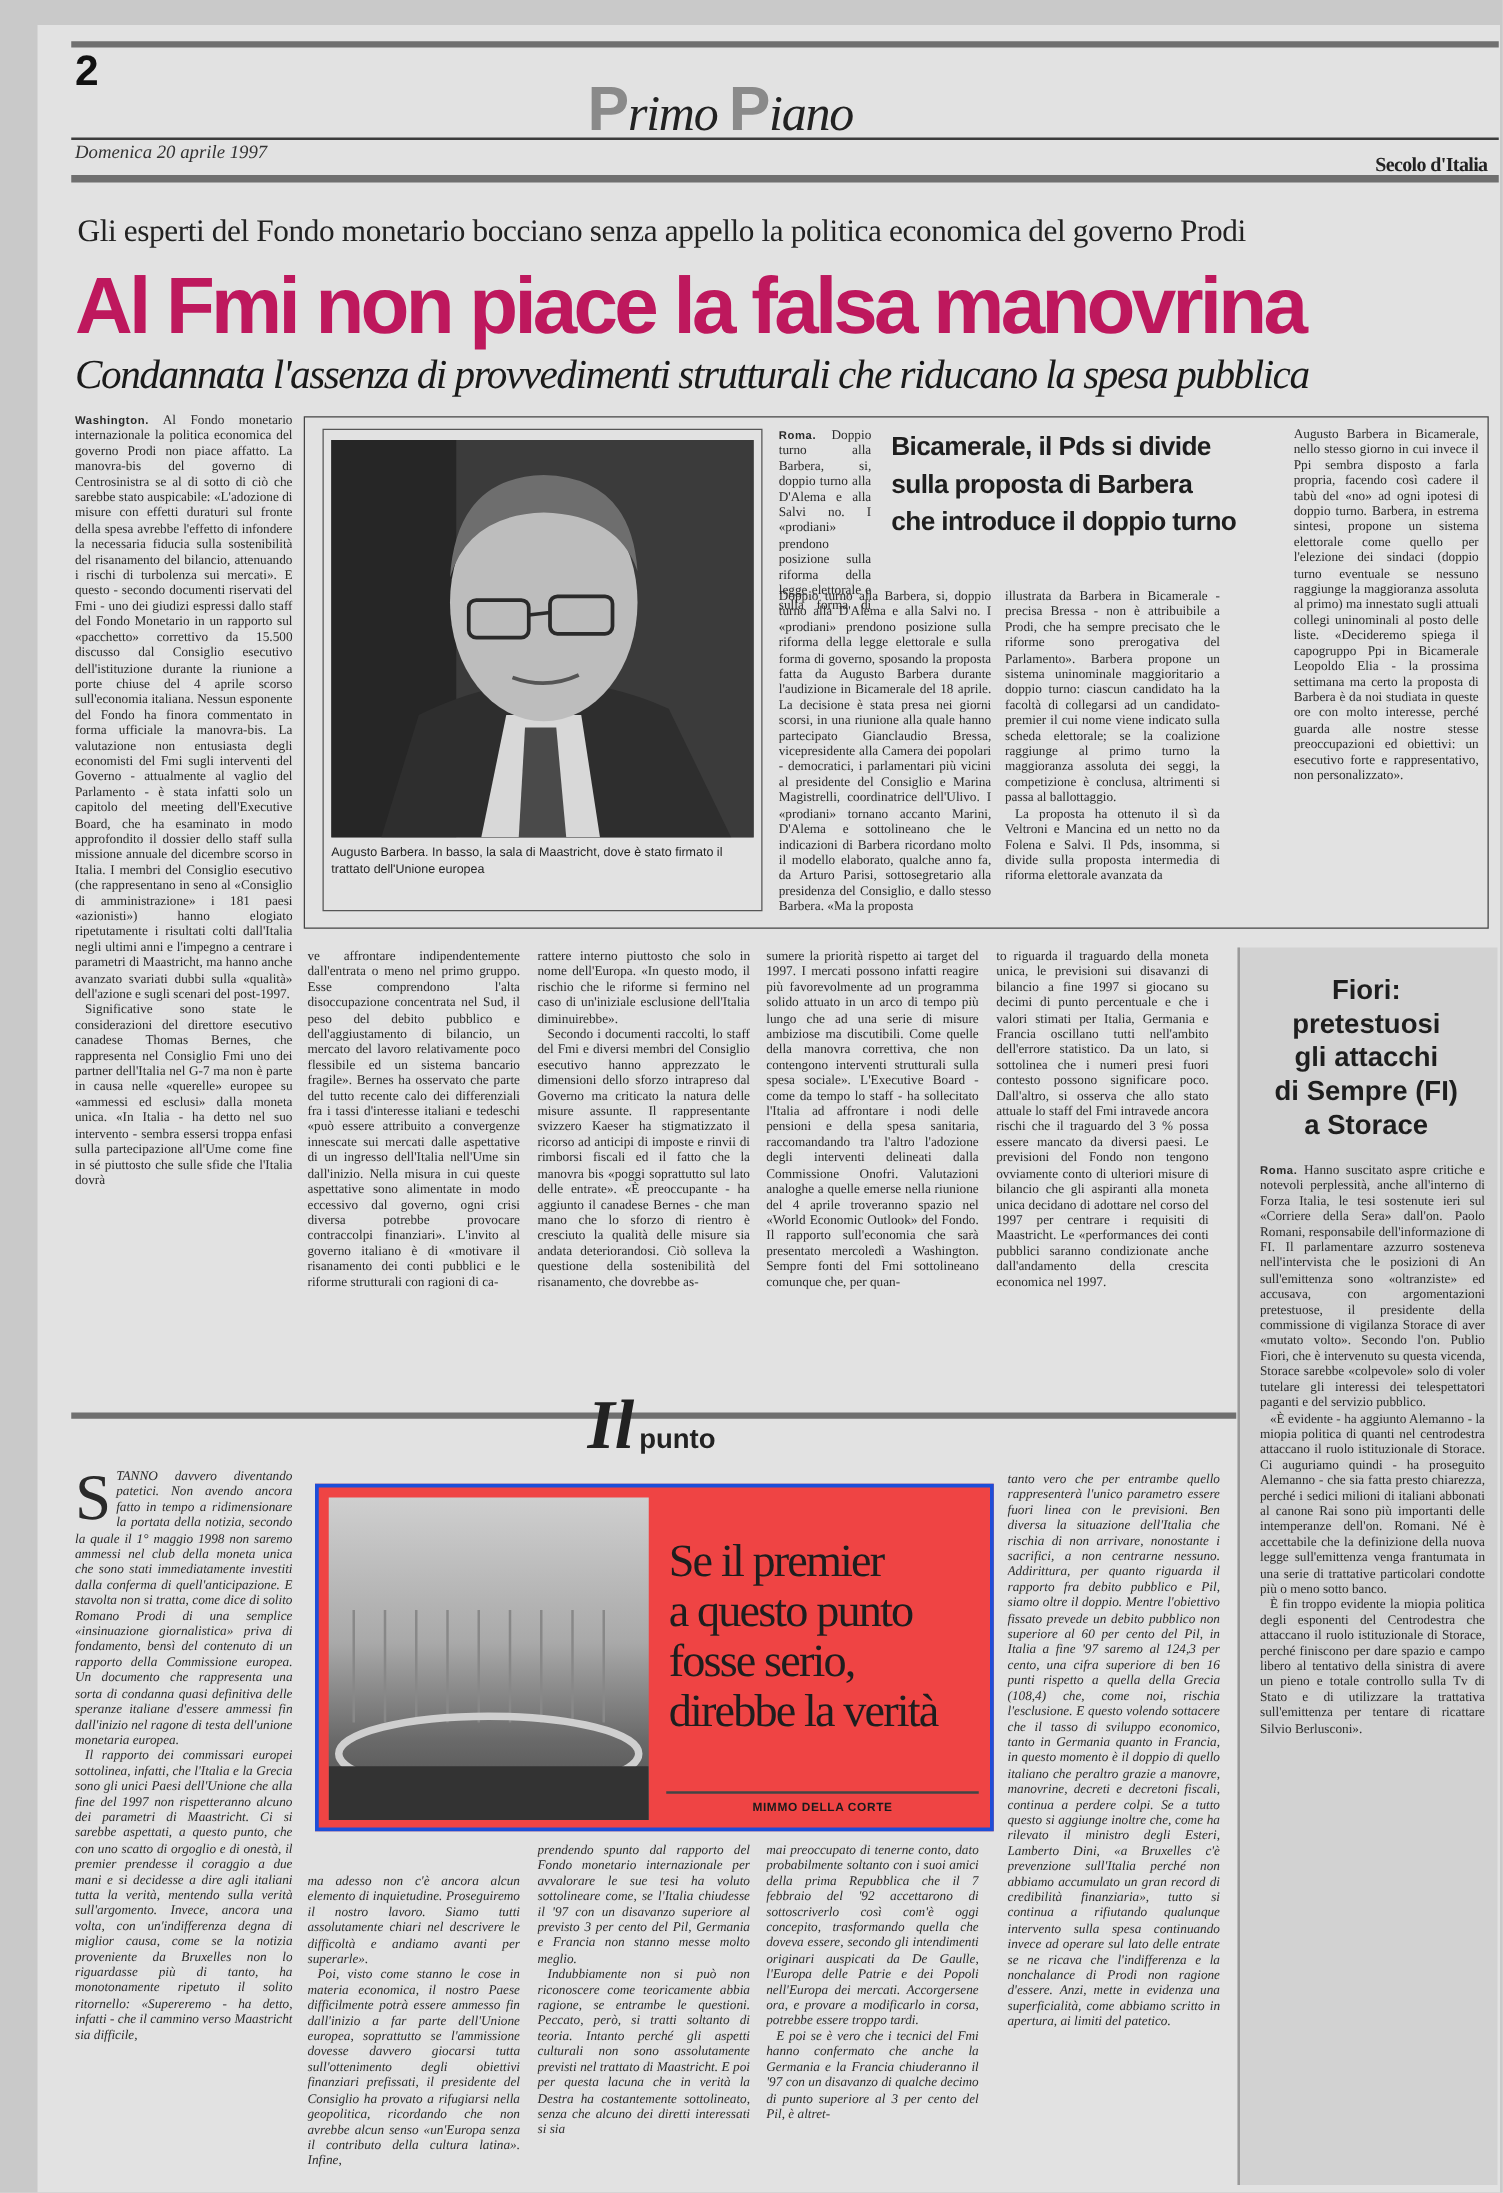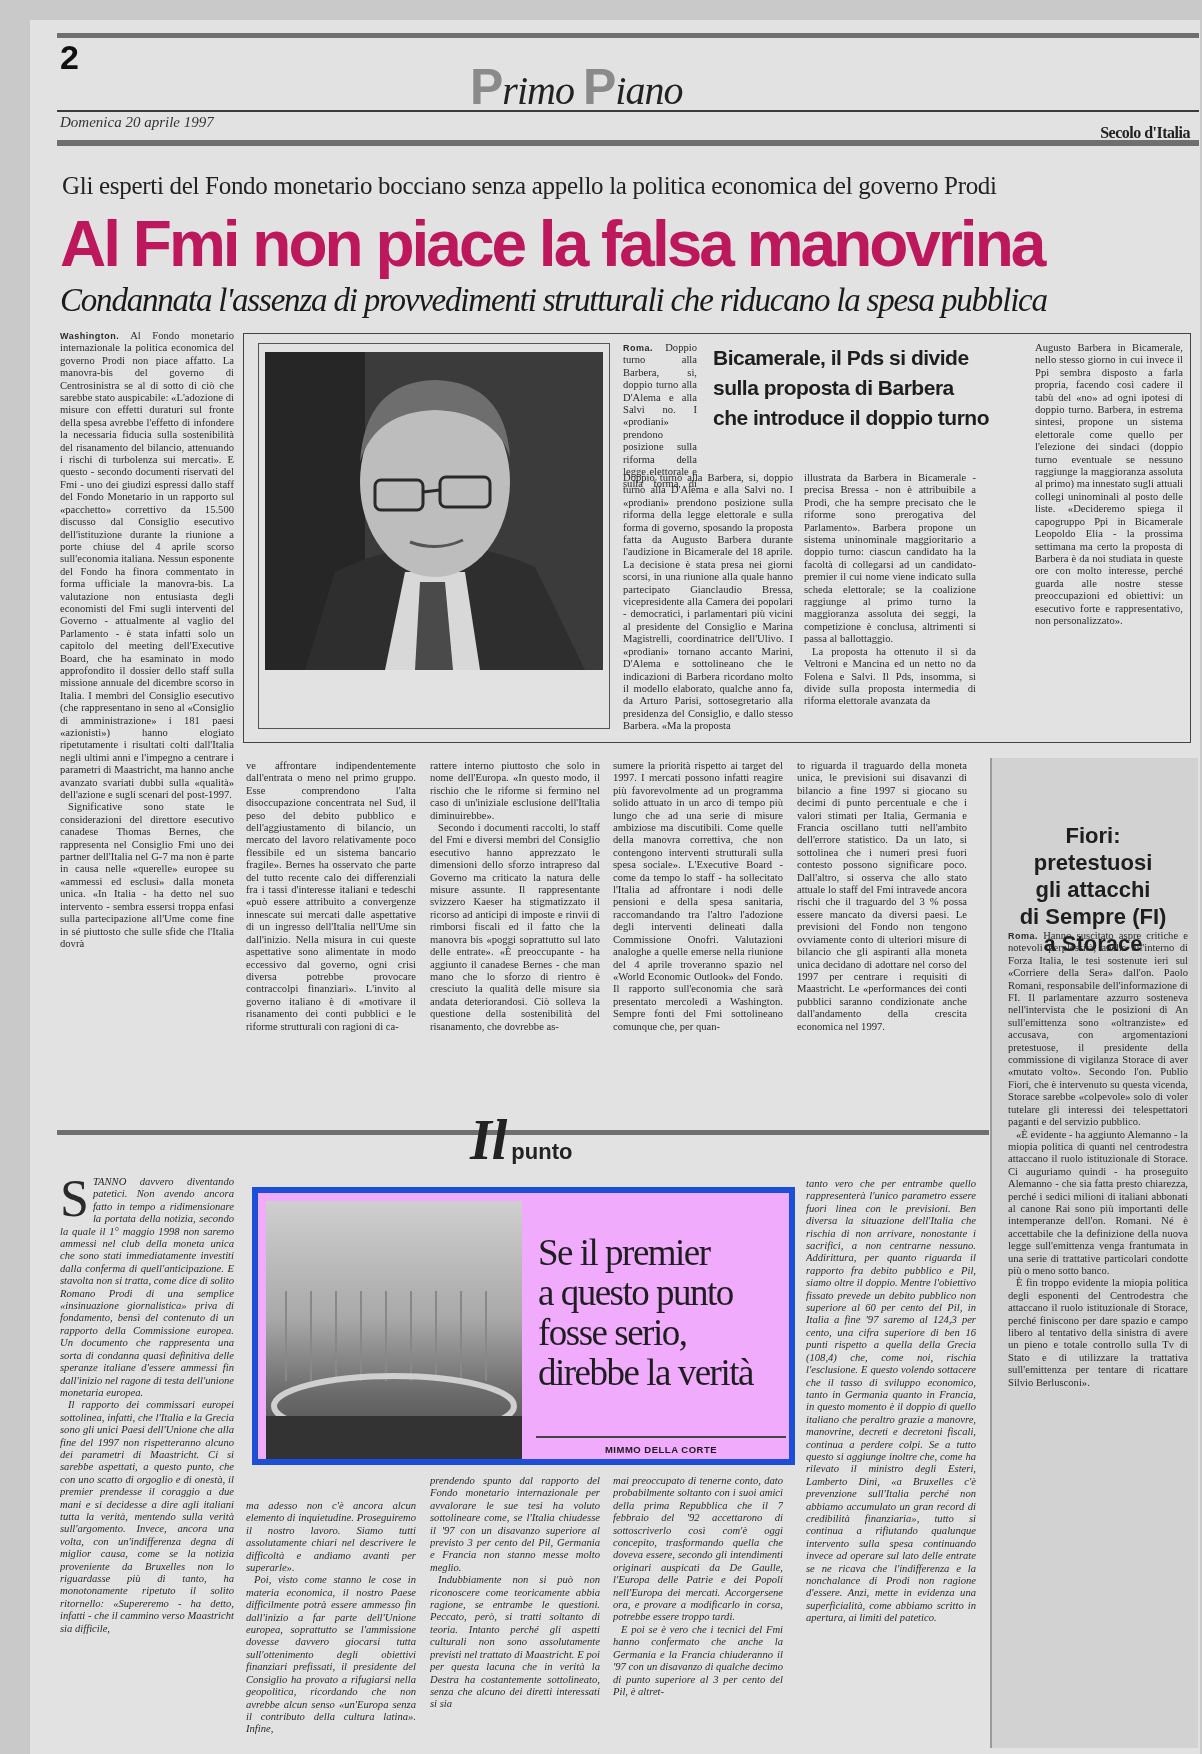--- a/index.html
+++ b/index.html
@@ -26,21 +26,21 @@
   .body p:first-child { text-indent: 0; }
   .dateline { font-family: "Liberation Sans", sans-serif; font-weight: bold; font-size: 9px; letter-spacing: 0.5px; }
   .italic { font-style: italic; }
 
   .photo-frame { border: 1.5px solid #555; background: #e2e2e2; }
   .photo { background: linear-gradient(135deg, #2a2a2a 0%, #4a4a4a 40%, #3a3a3a 100%); position: relative; overflow: hidden; }
   .caption { font-family: "Liberation Sans", sans-serif; font-size: 10px; line-height: 13px; color: #222; }
 
   .sub-head { font-family: "Liberation Sans", sans-serif; font-weight: bold; font-size: 21px; line-height: 30px; color: #1e1e1e; letter-spacing: -0.5px; }
   .side-box { background: #d2d2d2; border-left: 2px solid #9a9a9a; }
-  .side-head { font-family: "Liberation Sans", sans-serif; font-weight: bold; font-size: 22px; line-height: 27px; text-align: center; color: #1e1e1e; margin-top: 44px; }
+  .side-head { font-family: "Liberation Sans", sans-serif; font-weight: bold; font-size: 22px; line-height: 27px; text-align: center; color: #1e1e1e; }
 
   .punto-logo { font-family: "Liberation Serif", serif; font-style: italic; font-weight: bold; font-size: 56px; color: #222; }
   .punto-word { font-family: "Liberation Sans", sans-serif; font-weight: bold; font-size: 22px; color: #222; }
   .punto-title { font-family: "Liberation Serif", serif; font-size: 37px; line-height: 40px; color: #1e1e1e; letter-spacing: -1.5px; }
   .byline { font-family: "Liberation Sans", sans-serif; font-weight: bold; font-size: 9.5px; letter-spacing: 0.5px; text-align: center; }
   .dropcap { float: left; font-size: 52px; line-height: 42px; margin: 2px 4px 0 0; font-style: normal; }
 </style>
 </head>
 <body>
 
@@ -77,20 +77,21 @@
         <path d="M120 318 L140 220 L200 220 L215 318 Z" fill="#d8d8d8"></path>
         <path d="M155 230 L180 230 L188 318 L150 318 Z" fill="#4a4a4a"></path>
         <ellipse cx="170" cy="130" rx="75" ry="95" fill="#bdbdbd"></ellipse>
         <path d="M95 110 Q100 30 170 28 Q240 30 245 105 Q230 60 170 58 Q110 60 95 110 Z" fill="#6e6e6e"></path>
         <rect x="110" y="128" width="48" height="30" rx="6" fill="none" stroke="#2a2a2a" stroke-width="3"></rect>
         <rect x="175" y="125" width="50" height="30" rx="6" fill="none" stroke="#2a2a2a" stroke-width="3"></rect>
         <line x1="158" y1="140" x2="175" y2="138" stroke="#2a2a2a" stroke-width="3"></line>
         <path d="M145 190 Q172 200 198 188" stroke="#555" stroke-width="3" fill="none"></path>
       </svg>
     </div>
+    <div class="caption abs" style="left:6px; top:332px; width:338px;">Augusto Barbera. In basso, la sala di Maastricht, dove è stato firmato il trattato dell'Unione europea</div>
   </div>
 
   <div class="abs body" style="left:593px; top:322px; width:74px; height:150px;">
     <p><span class="dateline">Roma.</span> <span>Doppio turno alla Barbera, si, doppio turno alla D'Alema e alla Salvi no. I «prodiani» prendono posizione sulla riforma della legge elettorale e sulla forma di governo, sposando la proposta fatta da Augusto Barbera durante l'audizione in Bicamerale del 18 aprile. La decisione è stata presa nei giorni scorsi, in una riunione alla quale hanno partecipato Gianclaudio Bressa, vicepresidente alla Camera dei popolari - democratici, i parlamentari più vicini al presidente del Consiglio e Marina Magistrelli, coordinatrice dell'Ulivo. I «prodiani» tornano accanto Marini, D'Alema e sottolineano che le indicazioni di Barbera ricordano molto il modello elaborato, qualche anno fa, da Arturo Parisi, sottosegretario alla presidenza del Consiglio, e dallo stesso Barbera. «Ma la proposta</span></p>
   </div>
   <div class="abs sub-head" style="left:683px; top:323px; width:310px;">
     <div>Bicamerale, il Pds si divide</div>
     <div>sulla proposta di Barbera</div>
     <div>che introduce il doppio turno</div>
   </div>
@@ -137,21 +138,21 @@
   <div class="abs" style="left:440px; top:1088px;">
     <span class="punto-logo">Il</span>
     <span class="punto-word">punto</span>
   </div>
 
   <div class="abs body italic" style="left:30px; top:1156px; width:174px; height:560px;">
     <p><span class="dropcap">S</span><span>TANNO davvero diventando patetici. Non avendo ancora fatto in tempo a ridimensionare la portata della notizia, secondo la quale il 1° maggio 1998 non saremo ammessi nel club della moneta unica che sono stati immediatamente investiti dalla conferma di quell'anticipazione. E stavolta non si tratta, come dice di solito Romano Prodi di una semplice «insinuazione giornalistica» priva di fondamento, bensì del contenuto di un rapporto della Commissione europea. Un documento che rappresenta una sorta di condanna quasi definitiva delle speranze italiane d'essere ammessi fin dall'inizio nel ragone di testa dell'unione monetaria europea.</span></p>
     <p>Il rapporto dei commissari europei sottolinea, infatti, che l'Italia e la Grecia sono gli unici Paesi dell'Unione che alla fine del 1997 non rispetteranno alcuno dei parametri di Maastricht. Ci si sarebbe aspettati, a questo punto, che con uno scatto di orgoglio e di onestà, il premier prendesse il coraggio a due mani e si decidesse a dire agli italiani tutta la verità, mentendo sulla verità sull'argomento. Invece, ancora una volta, con un'indifferenza degna di miglior causa, come se la notizia proveniente da Bruxelles non lo riguardasse più di tanto, ha monotonamente ripetuto il solito ritornello: «Supereremo - ha detto, infatti - che il cammino verso Maastricht sia difficile,</p>
   </div>
 
-  <div class="abs" style="left:222px; top:1167px; width:543px; height:278px; border:6px solid #1d4ed8; background:#f0abfc;">
+  <div class="abs" style="left:222px; top:1167px; width:543px; height:278px; border:3px solid #1d4ed8; background:#ef4444;">
     <div class="abs" style="left:8px; top:8px; width:256px; height:258px; background:linear-gradient(180deg,#cfcfcf 0%,#a9a9a9 45%,#6a6a6a 75%,#4a4a4a 100%); overflow:hidden;">
       <svg width="256" height="258" viewBox="0 0 256 258">
         <g stroke="#888" stroke-width="2">
           <line x1="20" y1="90" x2="20" y2="180"></line>
             <line x1="45" y1="90" x2="45" y2="180"></line>
             <line x1="70" y1="90" x2="70" y2="180"></line>
           <line x1="95" y1="90" x2="95" y2="180"></line>
             <line x1="120" y1="90" x2="120" y2="180"></line>
             <line x1="145" y1="90" x2="145" y2="180"></line>
           <line x1="170" y1="90" x2="170" y2="180"></line>

